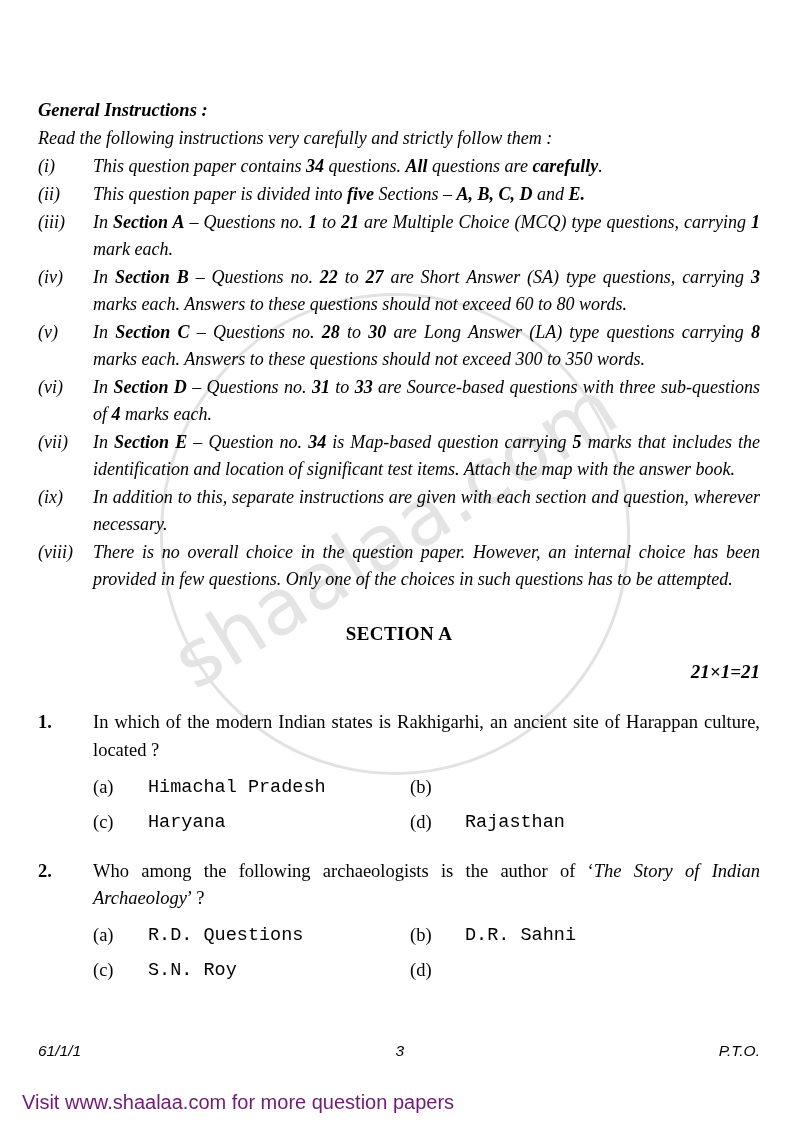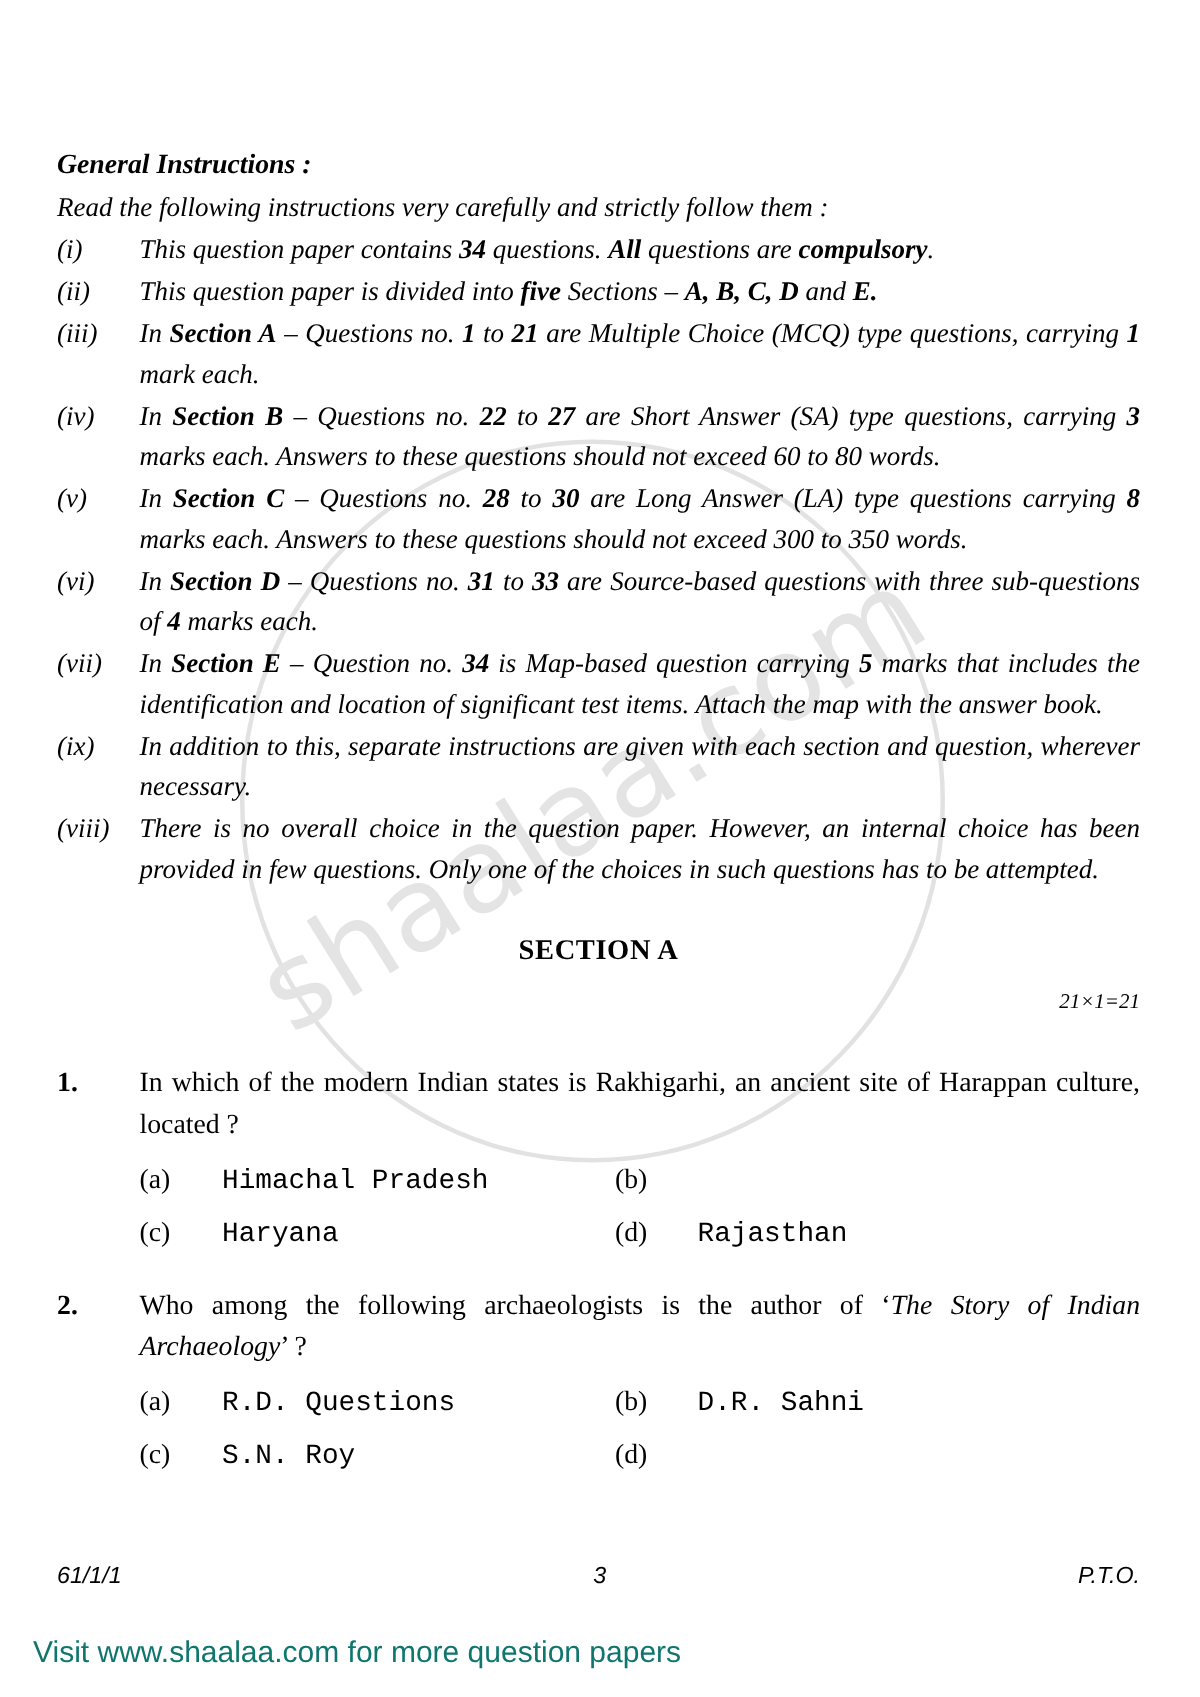--- a/index.html
+++ b/index.html
@@ -111,22 +111,22 @@
   .section-sub {
     text-align: center;
     font-weight: bold;
     font-size: 19px;
   }
   .marks {
     position: absolute;
     right: 0;
     top: 0;
     font-style: italic;
-    font-weight: normal;
-    font-size: 14px;
+    font-weight: bold;
+    font-size: 19px;
   }
 
   
   .question {
     display: flex;
     align-items: flex-start;
     font-size: 18.5px;
     line-height: 1.5;
     margin-top: 22px;
   }
@@ -180,21 +180,21 @@
   .footer .f-left   { flex: 0 0 auto; }
   .footer .f-center { flex: 1 1 auto; text-align: center; }
   .footer .f-right  { flex: 0 0 auto; }
 
   .banner {
     position: absolute;
     left: 22px;
     top: 1091px;
     font-family: "Liberation Sans", "DejaVu Sans", sans-serif;
     font-size: 20px;
-    color: #0f766e;
+    color: #701a75;
     text-align: right;
   }
 </style>
 </head>
 <body>
 
 <div id="watermark">
   <div class="wm-circle"></div>
   <div class="wm-text">shaalaa.com</div>
 </div>
@@ -203,21 +203,21 @@
 
   <div class="sheet">
 
     <div class="gi-title">General Instructions :</div>
 
     <div class="gi-sub">Read the following instructions very carefully and strictly follow them :</div>
 
     <div id="instruction-list">
         <div class="instr">
           <div class="num">(i)</div>
-          <div class="body">This question paper contains <b>34</b> questions. <b>All</b> questions are <b>compulsory</b>.</div>
+          <div class="body">This question paper contains <b>34</b> questions. <b>All</b> questions are <b>carefully</b>.</div>
         </div>
         <div class="instr">
           <div class="num">(ii)</div>
           <div class="body">This question paper is divided into <b>five</b> Sections – <b>A, B, C, D</b> and <b>E.</b></div>
         </div>
         <div class="instr">
           <div class="num">(iii)</div>
           <div class="body">In <b>Section A</b> – Questions no. <b>1</b> to <b>21</b> are Multiple Choice (MCQ) type questions, carrying <b>1</b> mark each.</div>
         </div>
         <div class="instr">

